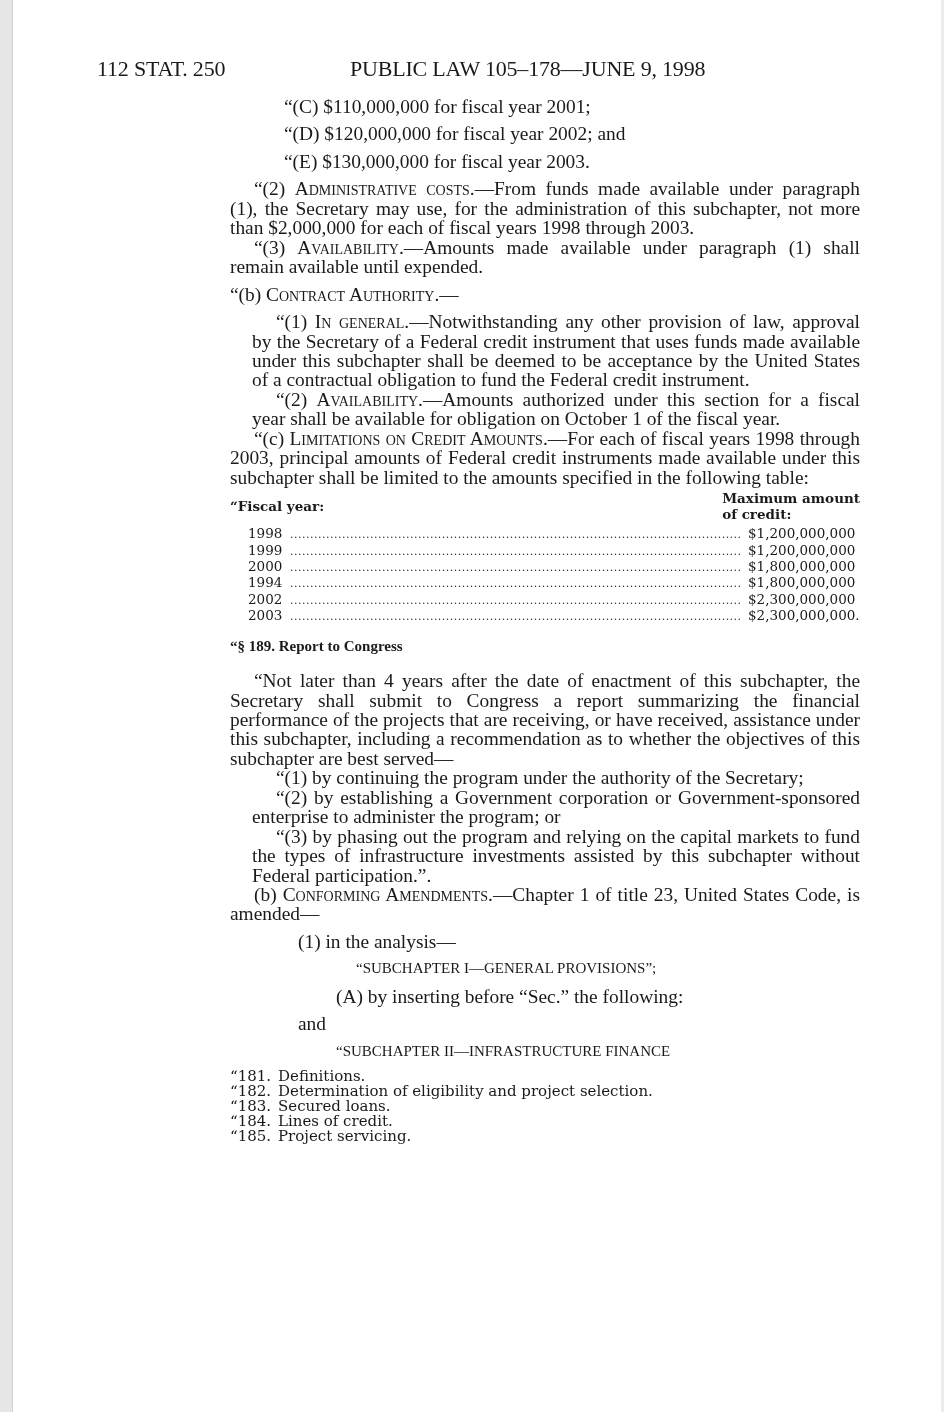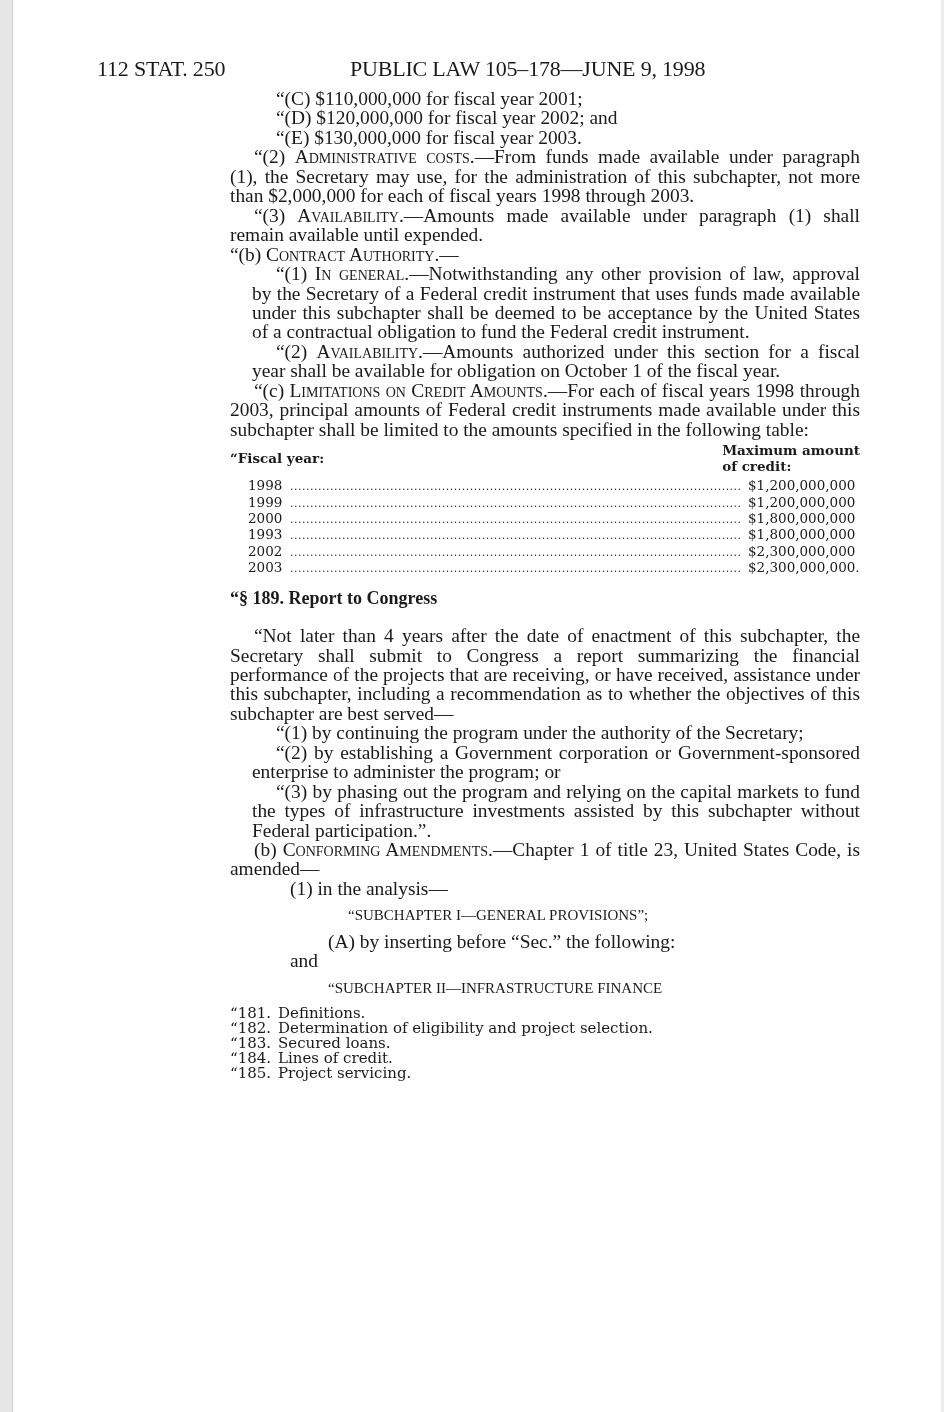--- a/index.html
+++ b/index.html
@@ -21,34 +21,34 @@
   .runhead .law { position: absolute; left: 253px; top: 0; }
 
   .body {
     position: absolute; left: 252px; top: 89px; width: 608px;
     font-family: "Liberation Serif", "DejaVu Serif", serif;
     font-size: 19.4px; line-height: 19.45px;
   }
   .p { margin: 0; text-align: justify; text-align-last: left; }
   .ind1 { text-indent: 24px; }
   .sc { font-variant: small-caps; }
-  .line-left { margin: 0; }
+  .line-left { margin: 8px; }
 
   .amt { padding-left: 24px; }
 
   .table { margin-top: 8px; font-family: "DejaVu Serif", serif; font-size: 13.5px; line-height: 15.4px; }
   .table .hdr { position: relative; height: 31px; font-weight: bold; }
   .table .hdr .fy { position: absolute; left: -22px; bottom: 12px; }
   .table .hdr .max { position: absolute; right: 0; bottom: 4px; }
   .row { display: flex; align-items: baseline; justify-content: space-between; }
   .row .yr { width: 38px; text-align: left; padding-left: -1px; margin-left: -4px; }
   .row .dots { flex: 1; overflow: hidden; white-space: nowrap; color: #333; font-size: 11px; letter-spacing: 0.5px; margin: 0 6px 0 4px; }
   .row .val { text-align: left; width: 112px; }
 
-  .sec-head { margin-top: 12px; font-weight: bold; font-size: 18px; margin-left: -22px; }
+  .sec-head { margin-top: 12px; font-weight: bold; font-size: 15px; margin-left: -22px; }
 
   .sublist { font-size: 15px; line-height: 15px; margin-left: -22px; font-family: "DejaVu Serif", serif; }
   .center-small { font-size: 15px; }
 </style>
 </head>
 <body>
 
 <div class="edge-left"></div>
 <div class="edge-left-line"></div>
 <div class="edge-right"></div>
@@ -92,21 +92,21 @@
         <span class="yr">1999</span>
         <span class="dots">......................................................................................................................................................</span>
         <span class="val">$1,200,000,000</span>
       </div>
     <div class="row">
         <span class="yr">2000</span>
         <span class="dots">......................................................................................................................................................</span>
         <span class="val">$1,800,000,000</span>
       </div>
     <div class="row">
-        <span class="yr">1993</span>
+        <span class="yr">1994</span>
         <span class="dots">......................................................................................................................................................</span>
         <span class="val">$1,800,000,000</span>
       </div>
     <div class="row">
         <span class="yr">2002</span>
         <span class="dots">......................................................................................................................................................</span>
         <span class="val">$2,300,000,000</span>
       </div>
     <div class="row">
         <span class="yr">2003</span>

